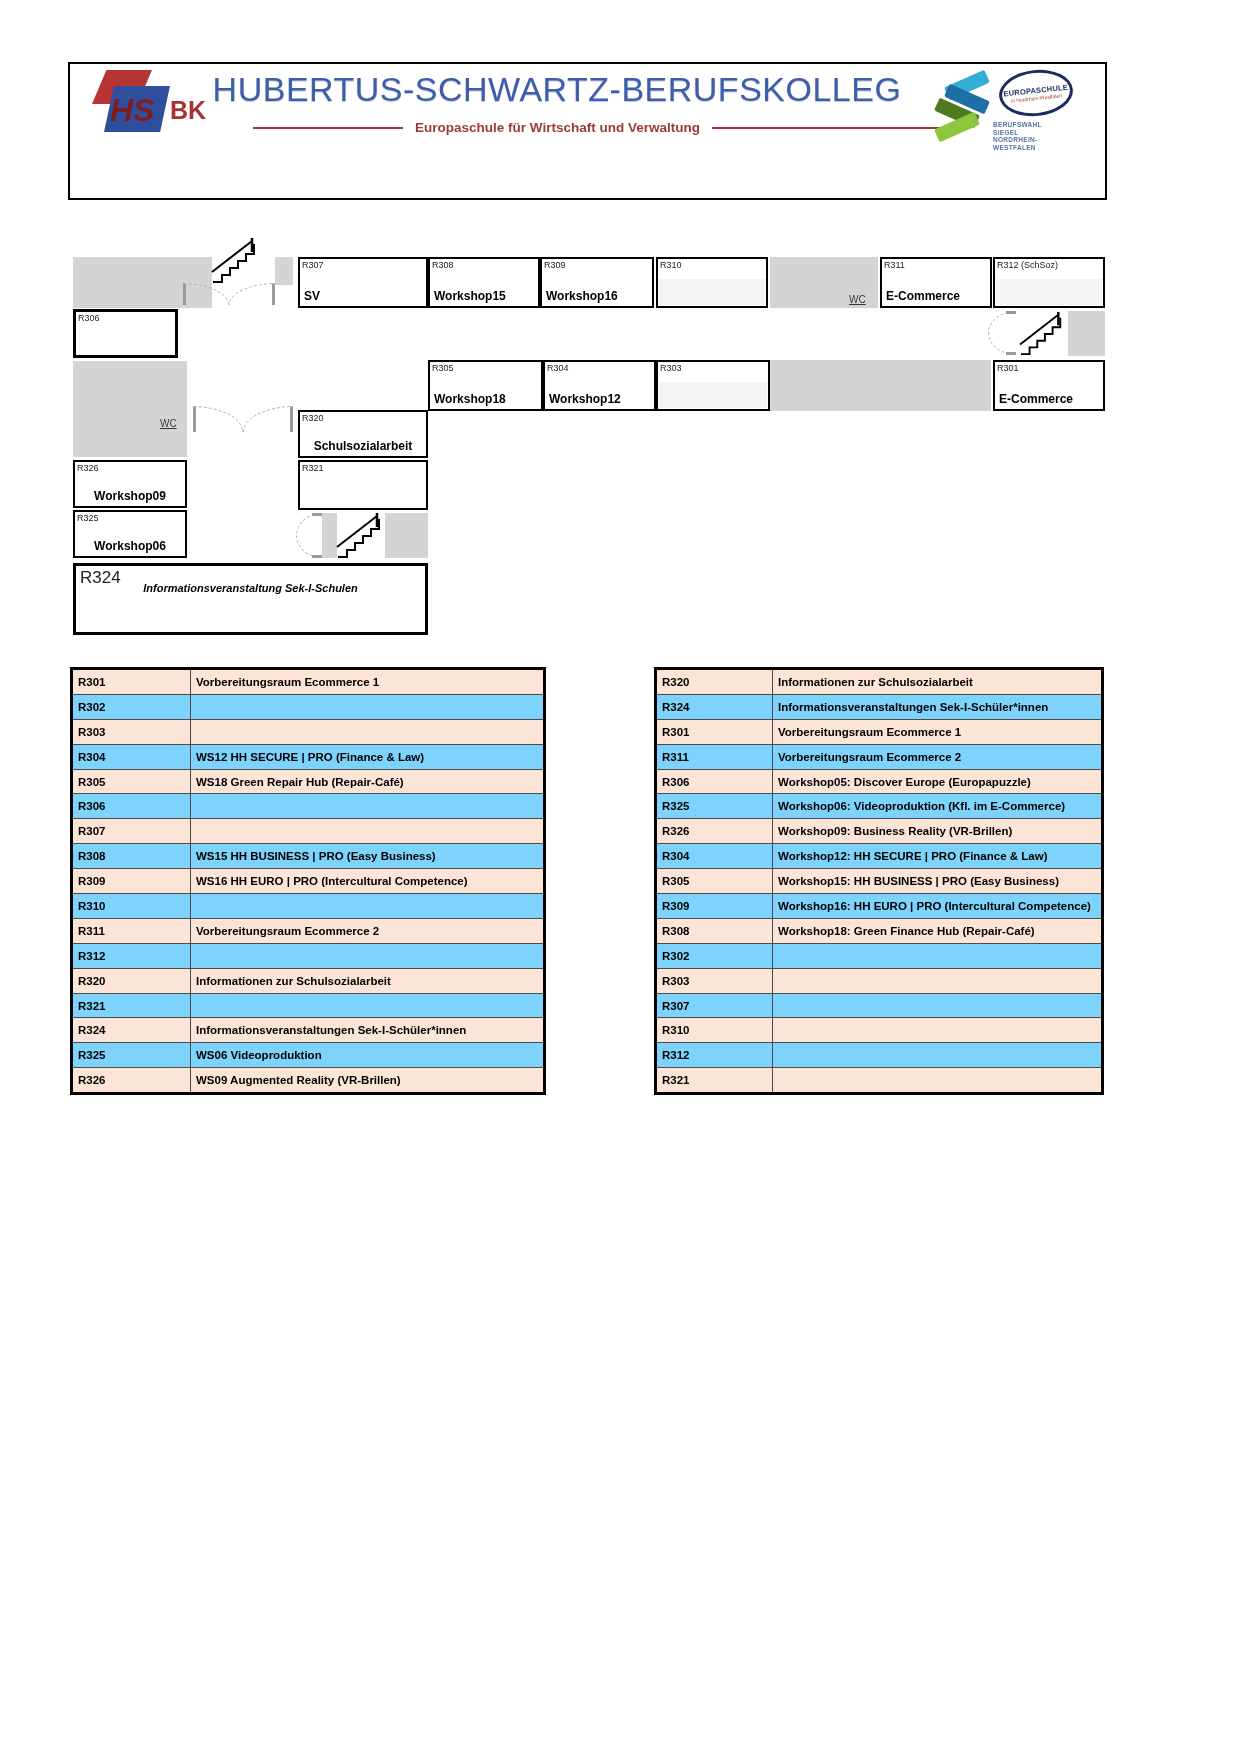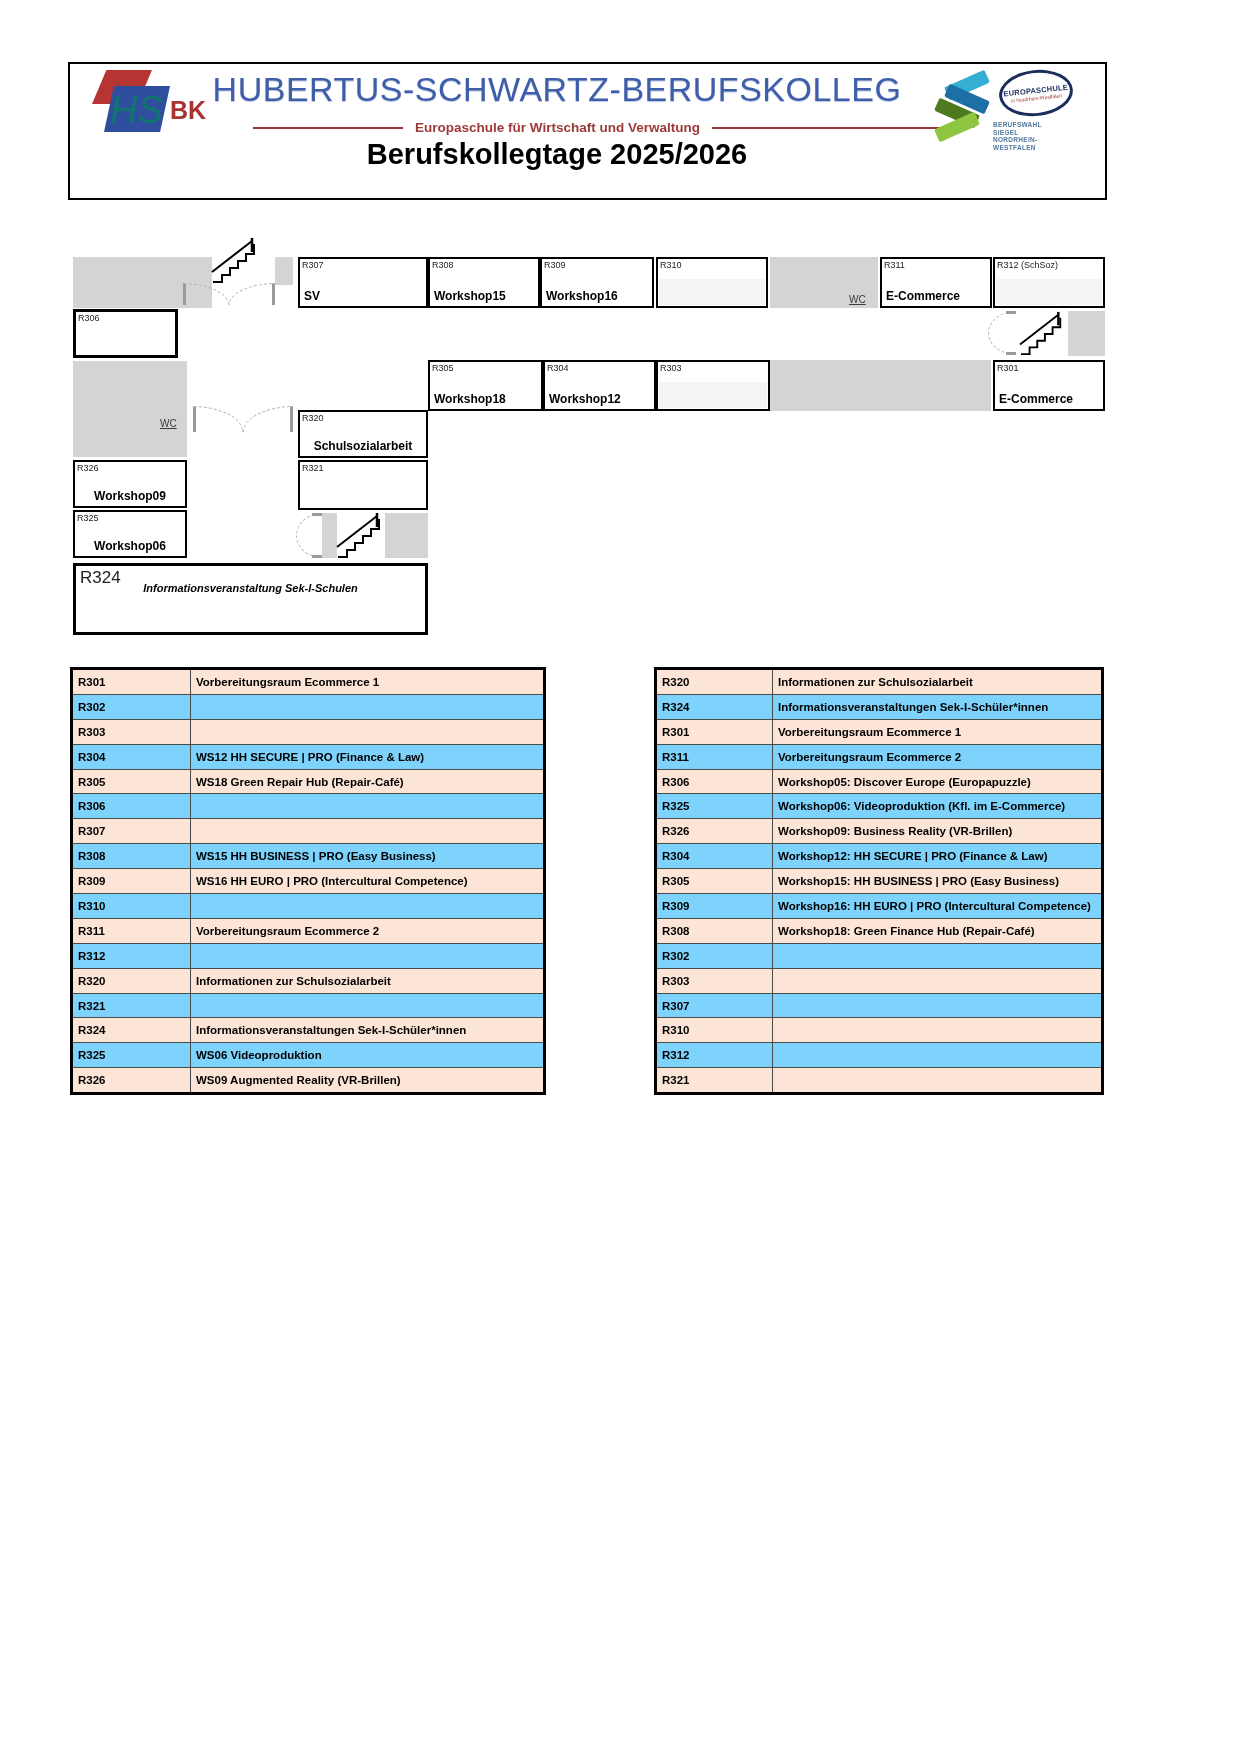--- a/index.html
+++ b/index.html
@@ -4,21 +4,21 @@
 <style>
   html,body{margin:0;padding:0;background:#fff;}
   body{width:1240px;height:1753px;position:relative;font-family:"Liberation Sans","DejaVu Sans",sans-serif;color:#000;}
   .page{position:absolute;inset:0;background:#fff;overflow:hidden;}
 
   
   .header-box{position:absolute;left:68px;top:62px;width:1035px;height:134px;border:2px solid #000;background:#fff;}
   .hsbk-logo{position:absolute;left:18px;top:4px;width:130px;height:66px;}
   .hs-red{position:absolute;left:4px;top:2px;width:60px;height:34px;background:#b63431;clip-path:polygon(24% 0,100% 0,76% 100%,0 100%);}
   .hs-blue{position:absolute;left:16px;top:18px;width:66px;height:46px;background:#2f4f9e;clip-path:polygon(15% 0,100% 0,85% 100%,0 100%);}
-  .hs-hs{position:absolute;left:22px;top:26px;color:#0f766e;font-weight:normal;font-style:italic;font-size:38px;line-height:32px;}
+  .hs-hs{position:absolute;left:22px;top:26px;color:#7f1d1d;font-weight:bold;font-style:italic;font-size:32px;line-height:32px;}
   .hs-bk{position:absolute;left:82px;top:26px;color:#a93330;font-weight:bold;font-size:25px;line-height:32px;}
   .school-name{position:absolute;left:87px;top:6px;width:800px;text-align:center;font-size:34px;letter-spacing:.5px;color:#3f5ea9;text-shadow:0 1px 1px rgba(63,94,169,.35);white-space:nowrap;}
   .subtitle-row{position:absolute;left:87px;top:56px;width:800px;display:flex;align-items:center;justify-content:flex-end;}
   .sub-line{height:2px;background:#9c3a38;display:inline-block;}
   .sub-line.l{width:150px;margin-right:12px;}
   .sub-line.r{width:245px;margin-left:12px;}
   .subtitle{color:#9c3a38;font-weight:bold;font-size:13.5px;white-space:nowrap;}
   .event-title{position:absolute;left:87px;top:74px;width:800px;text-align:center;font-size:29px;font-weight:bold;}
   .floor-title{position:absolute;left:87px;top:107px;width:800px;text-align:center;font-size:19px;font-weight:bold;}
   
@@ -108,21 +108,20 @@
       <div class="hs-blue"></div>
       <div class="hs-hs">HS</div>
       <div class="hs-bk">BK</div>
     </div>
     <div class="school-name">HUBERTUS-SCHWARTZ-BERUFSKOLLEG</div>
     <div class="subtitle-row">
       <span class="sub-line l"></span>
       <span class="subtitle">Europaschule für Wirtschaft und Verwaltung</span>
       <span class="sub-line r"></span>
     </div>
-    <div class="event-title">Berufskollegtage 2025/2026</div>
     <div class="euro-logo">
       <div class="ribbon">
         <span class="rb rb1"></span>
         <span class="rb rb2"></span>
         <span class="rb rb3"></span>
         <span class="rb rb4"></span>
       </div>
       <div class="badge">
         <div class="badge-l1">EUROPASCHULE</div>
         <div class="badge-l2">in Nordrhein-Westfalen</div>

